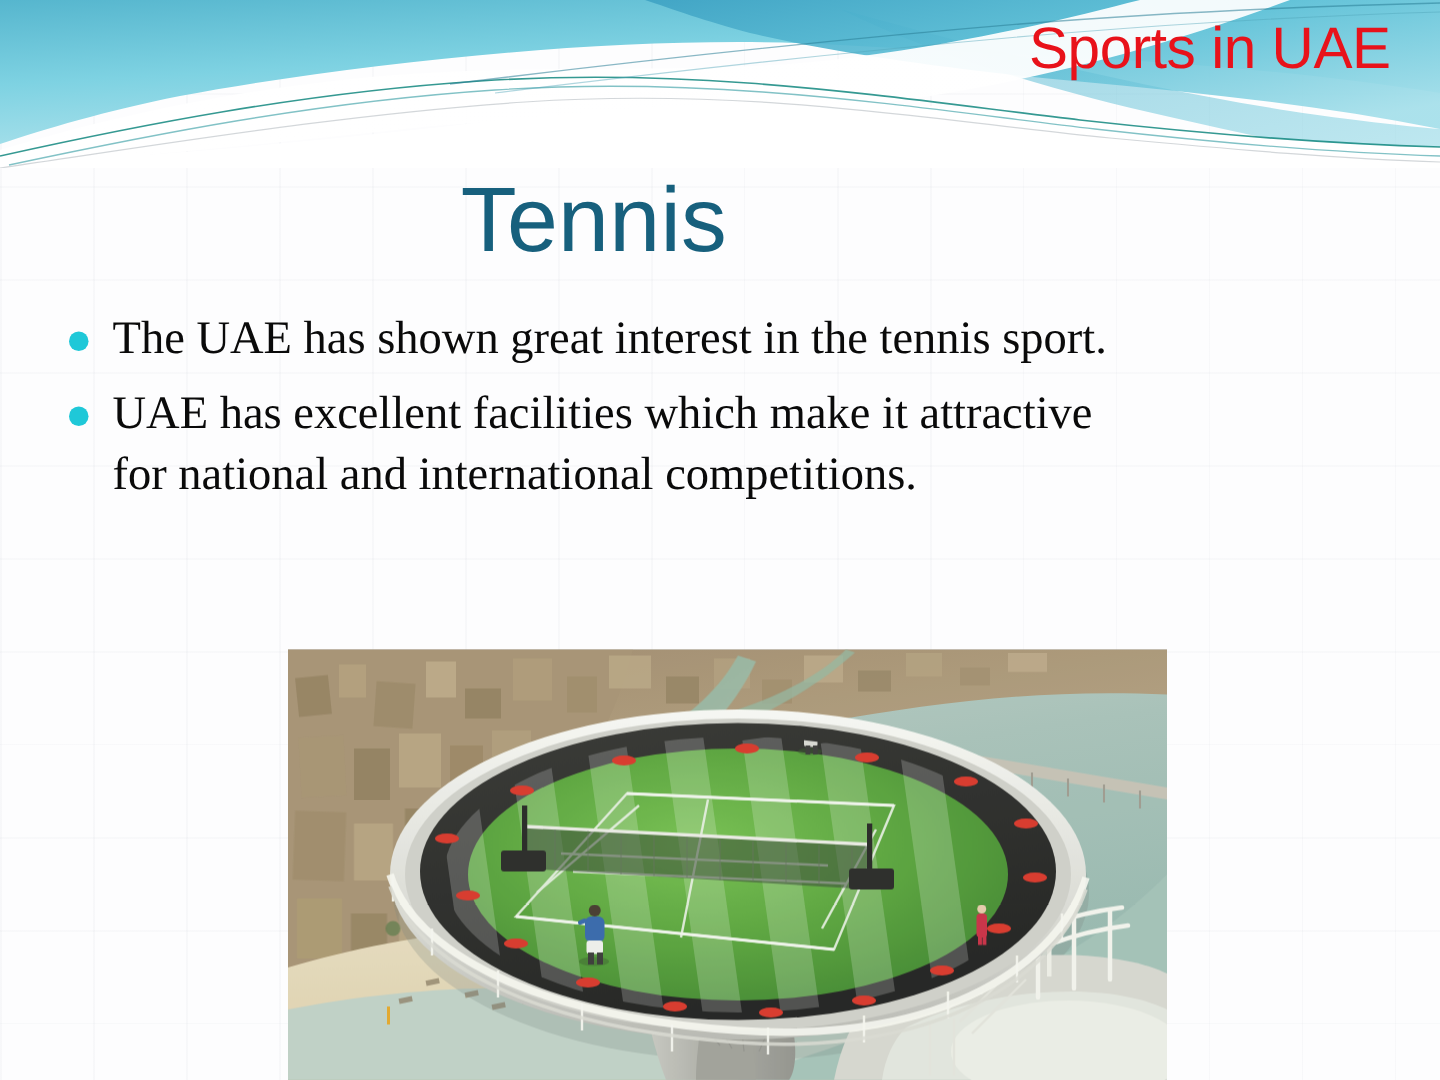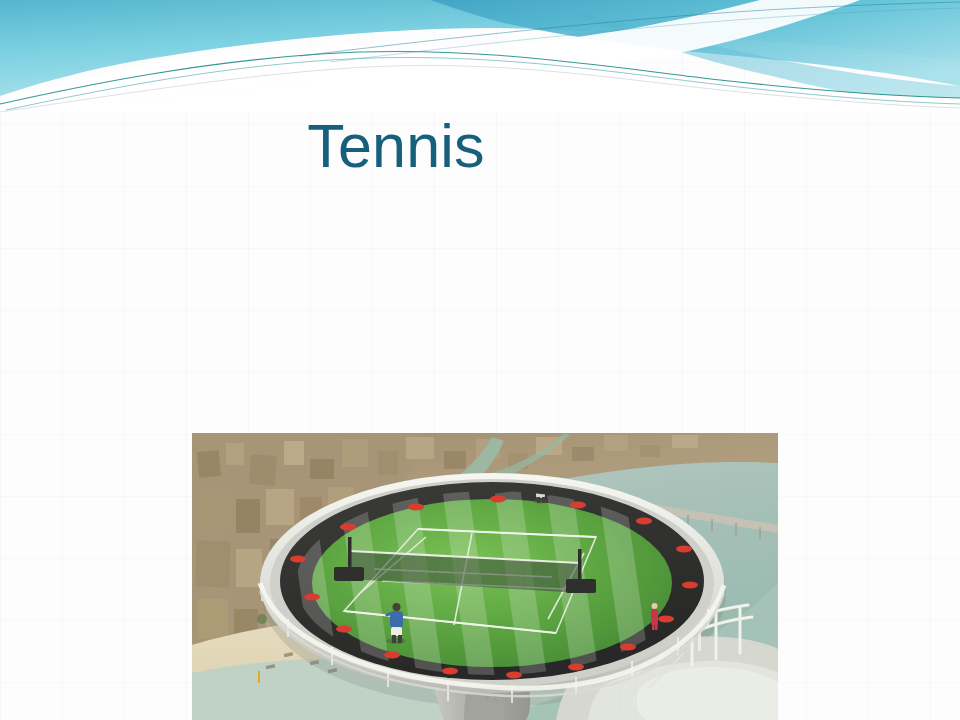--- a/index.html
+++ b/index.html
@@ -138,23 +138,37 @@
       <path d="M0,112 L960,112 L960,98 C860,96 760,84 660,74 C540,62 420,70 300,84 C190,96 90,106 0,108 Z" fill="#FFFFFF"></path>
 
       <path d="M0,104 C90,84 200,62 320,54 C470,44 600,66 720,80 C810,90 890,96 960,98" fill="none" stroke="#12877F" stroke-width="1.1" opacity="0.85"></path>
       <path d="M6,110 C100,90 210,68 330,60 C480,50 610,72 730,86 C818,96 894,102 960,104" fill="none" stroke="#2E9AA0" stroke-width="0.9" opacity="0.6"></path>
       <path d="M300,56 C430,40 560,26 680,16 C780,8 880,4 960,2" fill="none" stroke="#2A7E96" stroke-width="0.9" opacity="0.55"></path>
       <path d="M330,62 C460,46 590,32 710,22 C810,14 890,10 960,8" fill="none" stroke="#4FA3B8" stroke-width="0.8" opacity="0.45"></path>
       <path d="M0,112 C110,96 230,76 350,68 C500,58 620,80 740,92 C826,100 896,106 960,108" fill="none" stroke="#AEB7BB" stroke-width="0.8" opacity="0.55"></path>
     </svg>
   </div>
 
+  <div id="header-title">Sports in UAE</div>
 
   <div id="slide-title">Tennis</div>
 
+  <div id="body-list">
+
+    <div class="bullet-row" id="bullet-0">
+      <span class="bullet-dot"></span>
+      <span class="bullet-text"> The UAE has shown great interest in the tennis sport.</span>
+    </div>
+
+    <div class="bullet-row" id="bullet-1">
+      <span class="bullet-dot"></span>
+      <span class="bullet-text">UAE has excellent facilities which make it attractive for national and international competitions.</span>
+    </div>
+
+  </div>
 
   <div id="photo-frame">
     <svg width="586" height="287" viewBox="0 0 586 287" xmlns="http://www.w3.org/2000/svg">
       <defs>
         <linearGradient id="cityGrad" x1="0" y1="0" x2="0.4" y2="1">
           <stop offset="0%" stop-color="#9C8566"></stop>
           <stop offset="50%" stop-color="#AD9876"></stop>
           <stop offset="100%" stop-color="#BCA888"></stop>
         </linearGradient>
         <linearGradient id="seaGrad" x1="0" y1="0" x2="0.3" y2="1">

